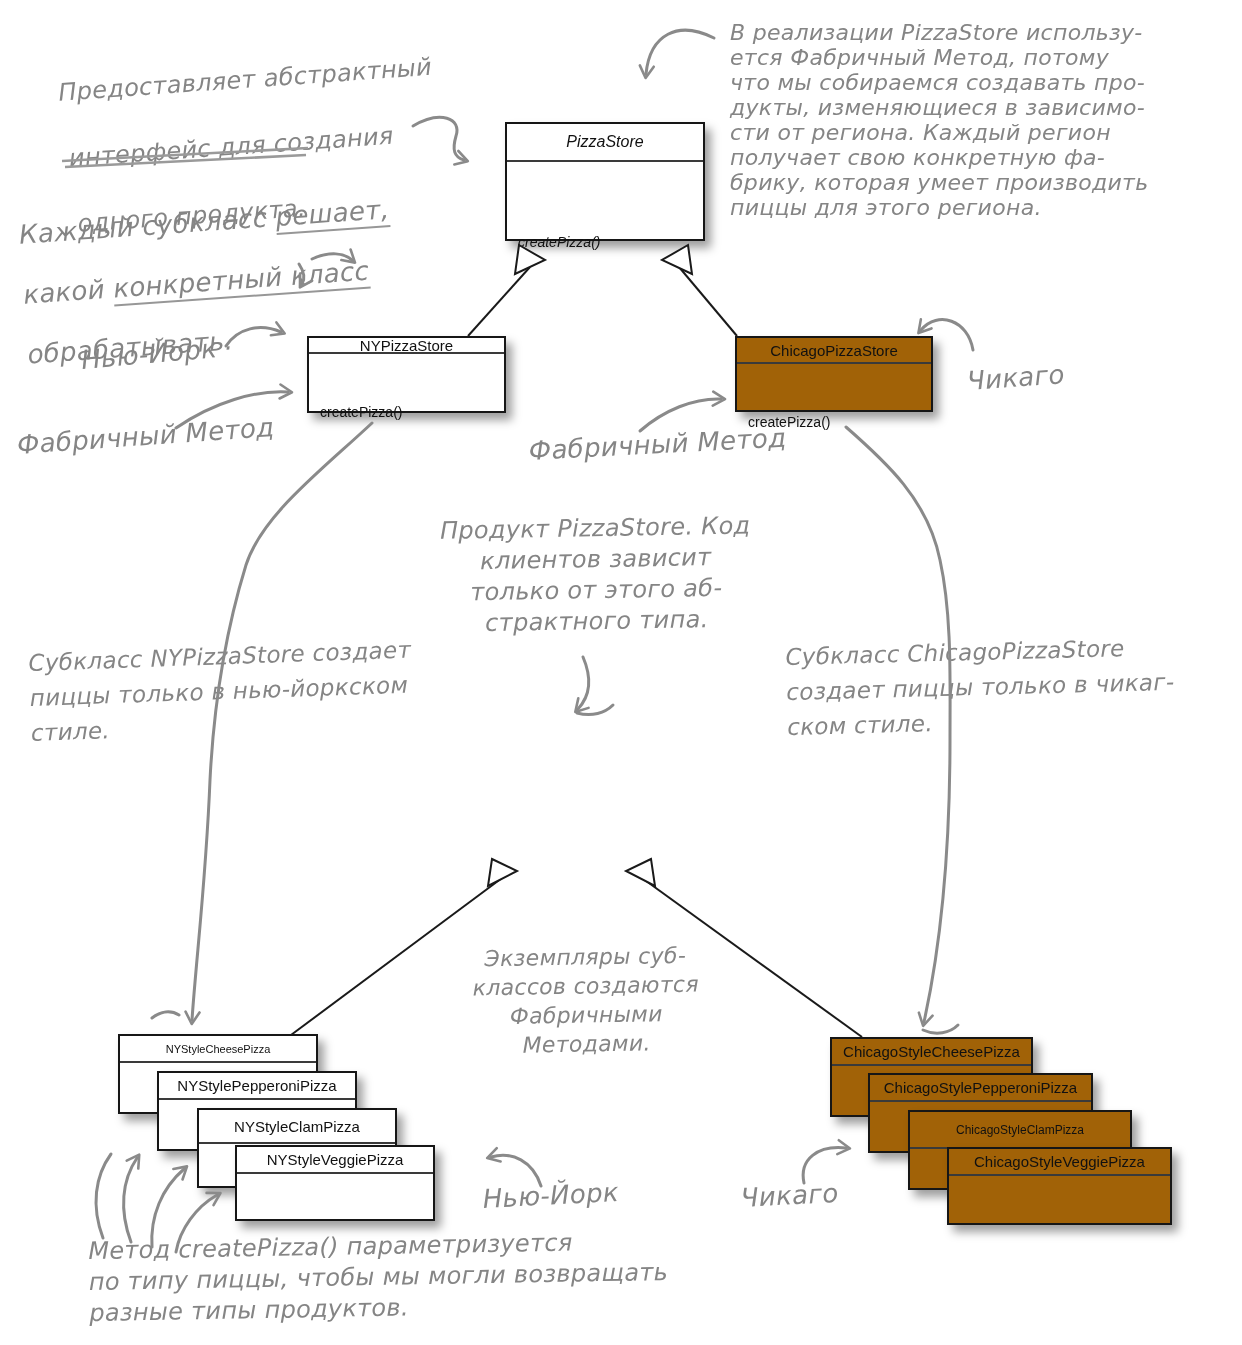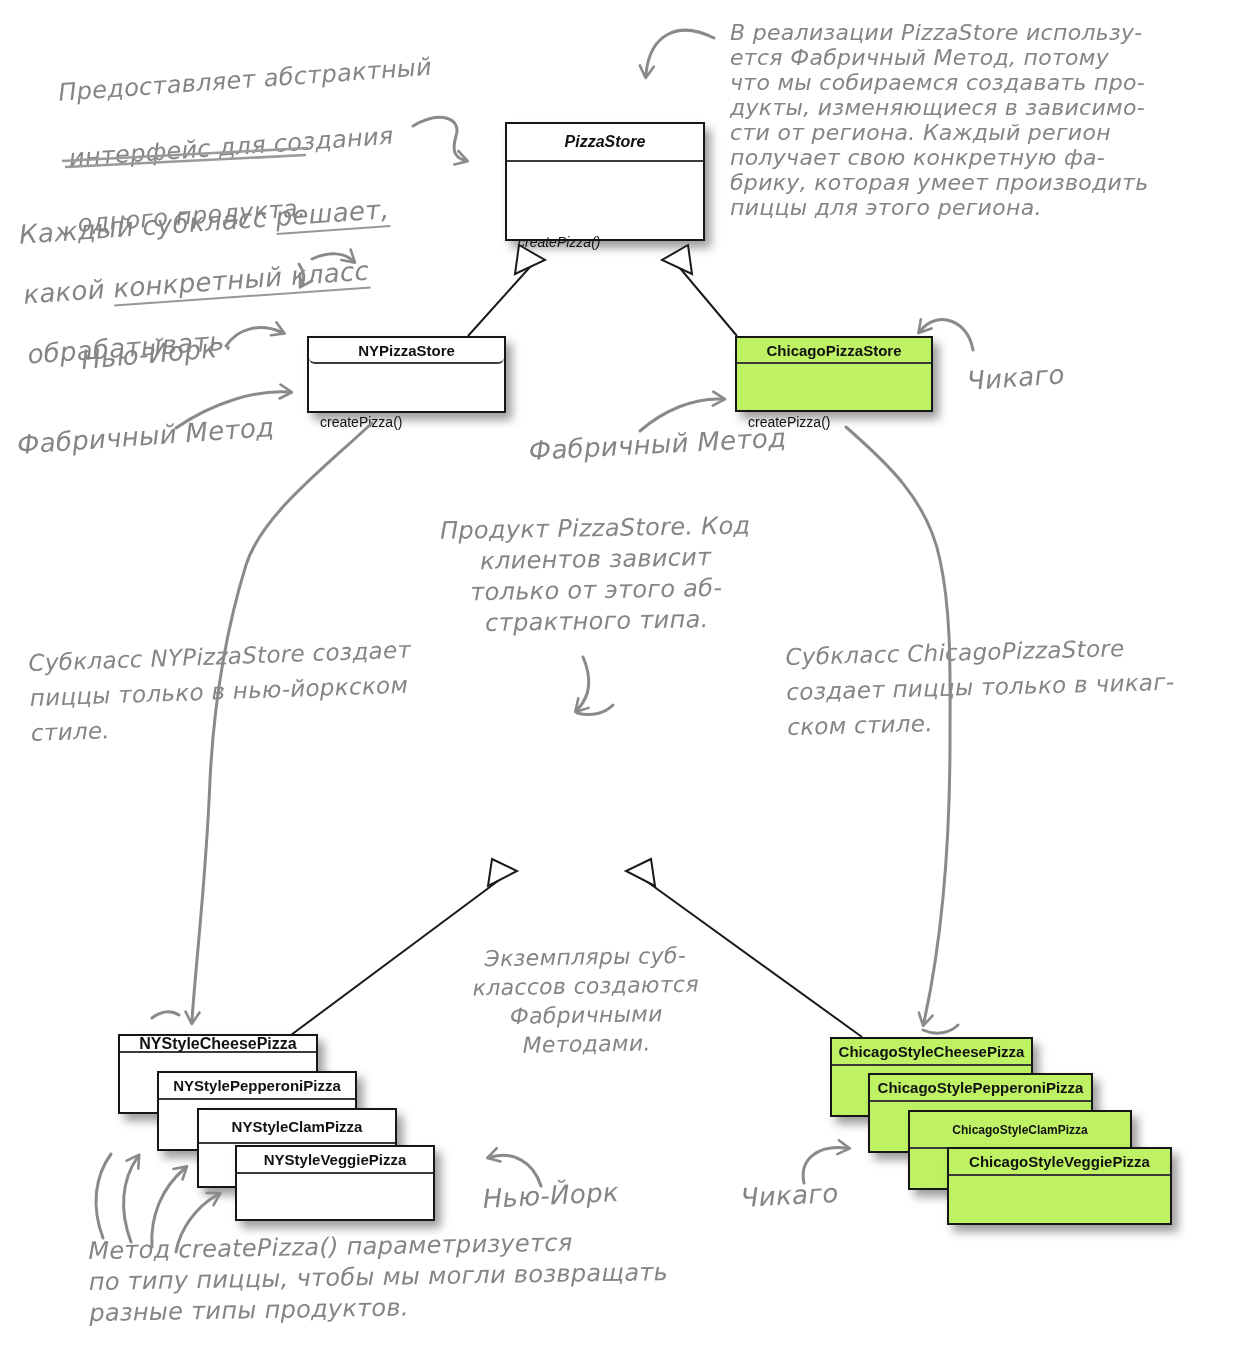--- a/index.html
+++ b/index.html
@@ -2,23 +2,23 @@
 <html><head>
 <meta charset="utf-8">
 <style>
   html,body { margin:0; padding:0; background:#fff; }
   #stage { position:relative; width:1242px; height:1345px; background:#ffffff; overflow:hidden;
            font-family:"Liberation Sans",sans-serif; }
 
   
   .box { position:absolute; background:#fff; border:2px solid #161616; box-sizing:border-box;
          box-shadow:6px 7px 9px rgba(0,0,0,.38); z-index:2; }
-  .box.gray { background:#bef264; }
+  .box.gray { background:#a16207; }
   .hdr { display:flex; align-items:center; justify-content:center; border-bottom:2px solid #3a3a3a;
-         font-weight:bold; color:#111; box-sizing:border-box; }
+         font-weight:normal; color:#111; box-sizing:border-box; }
   .method { font-size:14px; color:#111; padding:9px 0 0 11px;margin-top:41px; }
   .it { font-style:italic; }
 
   
   .hand { position:absolute; font-family:"DejaVu Sans",sans-serif; font-style:italic;
           color:#858585; letter-spacing:.3px; white-space:pre-line; transform-origin:left top; z-index:1; }
   .u { border-bottom:2px solid #979797; padding-bottom:1px; }
   .ctr { text-align:center; }
 
   #svg-layer { position:absolute; left:0; top:0; z-index:5; pointer-events:none; }
@@ -87,32 +87,32 @@
       <line x1="65" y1="167" x2="306" y2="155"></line>
     </g>
   </svg>
 
   <div class="box" style="left:505px;top:122px;width:200px;height:119px;">
     <div class="hdr it" style="height:38px;font-size:16px;">PizzaStore</div>
     <div class="method it" style="padding-top:31px;">createPizza()</div>
   </div>
 
   <div class="box" style="left:307px;top:336px;width:199px;height:77px;">
-    <div class="hdr" style="height:26px;font-size:15px;border-radius:6px;">NYPizzaStore</div>
+    <div class="hdr" style="height:16px;font-size:15px;">NYPizzaStore</div>
     <div class="method">createPizza()</div>
   </div>
 
   <div class="box gray" style="left:735px;top:336px;width:198px;height:76px;">
     <div class="hdr" style="height:26px;font-size:15px;">ChicagoPizzaStore</div>
     <div class="method">createPizza()</div>
   </div>
 
 
   <div class="box" style="left:118px;top:1034px;width:200px;height:80px;z-index:2;">
-    <div class="hdr" style="height:17px;font-size:16px;">NYStyleCheesePizza</div>
+    <div class="hdr" style="height:27px;font-size:11px;">NYStyleCheesePizza</div>
   </div>
   <div class="box" style="left:157px;top:1071px;width:200px;height:80px;z-index:3;">
     <div class="hdr" style="height:27px;font-size:15px;">NYStylePepperoniPizza</div>
   </div>
   <div class="box" style="left:197px;top:1108px;width:200px;height:80px;z-index:4;">
     <div class="hdr" style="height:34px;font-size:15px;">NYStyleClamPizza</div>
   </div>
   <div class="box" style="left:235px;top:1145px;width:200px;height:76px;z-index:5;">
     <div class="hdr" style="height:27px;font-size:15px;">NYStyleVeggiePizza</div>
   </div>

